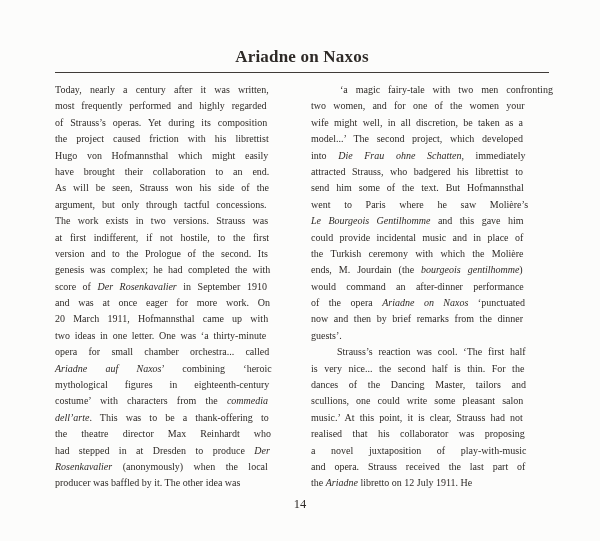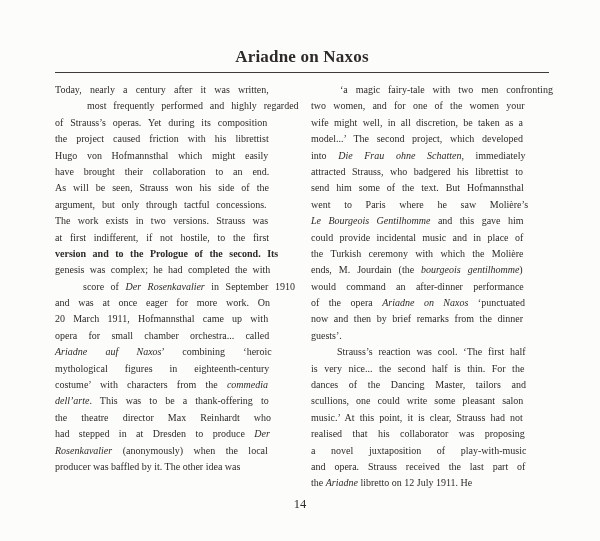--- a/index.html
+++ b/index.html
@@ -37,34 +37,35 @@
 </style>
 </head>
 <body>
 
 <div class="page" style="--ink: #2e2a27; --paper: #fcfcfb; --rule: #3f3b38;">
   <div class="title">Ariadne on Naxos</div>
   <div class="rule"></div>
   <div class="body">
     <div class="col" id="col-left">
         <div class="line"><span class="fit" style="word-spacing: 5.70759px;"><span>Today, nearly a century after it was written,</span></span></div>
-        <div class="line"><span class="fit" style="word-spacing: 4.39062px; margin-left: 32px;"><span>most frequently performed and highly regarded</span></span></div>
+        <div class="line"><span class="fit" style="word-spacing: 4.39062px;"><span>most frequently performed and highly regarded</span></span></div>
         <div class="line"><span class="fit" style="word-spacing: 4.4401px;"><span>of Strauss’s operas. Yet during its composition</span></span></div>
         <div class="line"><span class="fit" style="word-spacing: 6.55729px;"><span>the project caused friction with his librettist</span></span></div>
         <div class="line"><span class="fit" style="word-spacing: 7.16875px;"><span>Hugo von Hofmannsthal which might easily</span></span></div>
         <div class="line"><span class="fit" style="word-spacing: 7.34896px;"><span>have brought their collaboration to an end.</span></span></div>
         <div class="line"><span class="fit" style="word-spacing: 4.50868px;"><span>As will be seen, Strauss won his side of the</span></span></div>
         <div class="line"><span class="fit" style="word-spacing: 4.3px;"><span>argument, but only through tactful concessions.</span></span></div>
         <div class="line"><span class="fit" style="word-spacing: 4.80134px;"><span>The work exists in two versions. Strauss was</span></span></div>
         <div class="line"><span class="fit" style="word-spacing: 5.25977px;"><span>at first indifferent, if not hostile, to the first</span></span></div>
-        <div class="line"><span class="fit" style="word-spacing: 4.00586px; font-weight: bold;"><span>version and to the Prologue of the second. Its</span></span></div>
+        <div class="line"><span class="fit" style="word-spacing: 4.00586px;"><span>version and to the Prologue of the second. Its</span></span></div>
         <div class="line"><span class="fit" style="word-spacing: 2.86384px;"><span>genesis was complex; he had completed the with</span></span></div>
-        <div class="line"><span class="fit" style="word-spacing: 4.02344px; margin-left: 28px;"><span>score of </span><i>Der Rosenkavalier</i><span> in September 1910</span></span></div>
+        <div class="line"><span class="fit" style="word-spacing: 4.02344px;"><span>score of </span><i>Der Rosenkavalier</i><span> in September 1910</span></span></div>
         <div class="line"><span class="fit" style="word-spacing: 6.22656px;"><span>and was at once eager for more work. On</span></span></div>
         <div class="line"><span class="fit" style="word-spacing: 5.72917px;"><span>20 March 1911, Hofmannsthal came up with</span></span></div>
+        <div class="line"><span class="fit" style="word-spacing: 2.26953px;"><span>two ideas in one letter. One was ‘a thirty-minute</span></span></div>
         <div class="line"><span class="fit" style="word-spacing: 8.7625px;"><span>opera for small chamber orchestra... called</span></span></div>
         <div class="line"><span class="fit" style="word-spacing: 15.7344px;"><i>Ariadne auf Naxos</i><span>’ combining ‘heroic</span></span></div>
         <div class="line"><span class="fit" style="word-spacing: 14.4896px;"><span>mythological figures in eighteenth-century</span></span></div>
         <div class="line"><span class="fit" style="word-spacing: 6.70937px;"><span>costume’ with characters from the </span><i>commedia</i></span></div>
         <div class="line"><span class="fit" style="word-spacing: 5.58705px;"><i>dell’arte</i><span>. This was to be a thank-offering to</span></span></div>
         <div class="line"><span class="fit" style="word-spacing: 11.6031px;"><span>the theatre director Max Reinhardt who</span></span></div>
         <div class="line"><span class="fit" style="word-spacing: 6.9308px;"><span>had stepped in at Dresden to produce </span><i>Der</i></span></div>
         <div class="line"><span class="fit" style="word-spacing: 7.93359px;"><i>Rosenkavalier</i><span> (anonymously) when the local</span></span></div>
         <div class="line"><span class="fit"><span>producer was baffled by it. The other idea was</span></span></div>
       </div>

